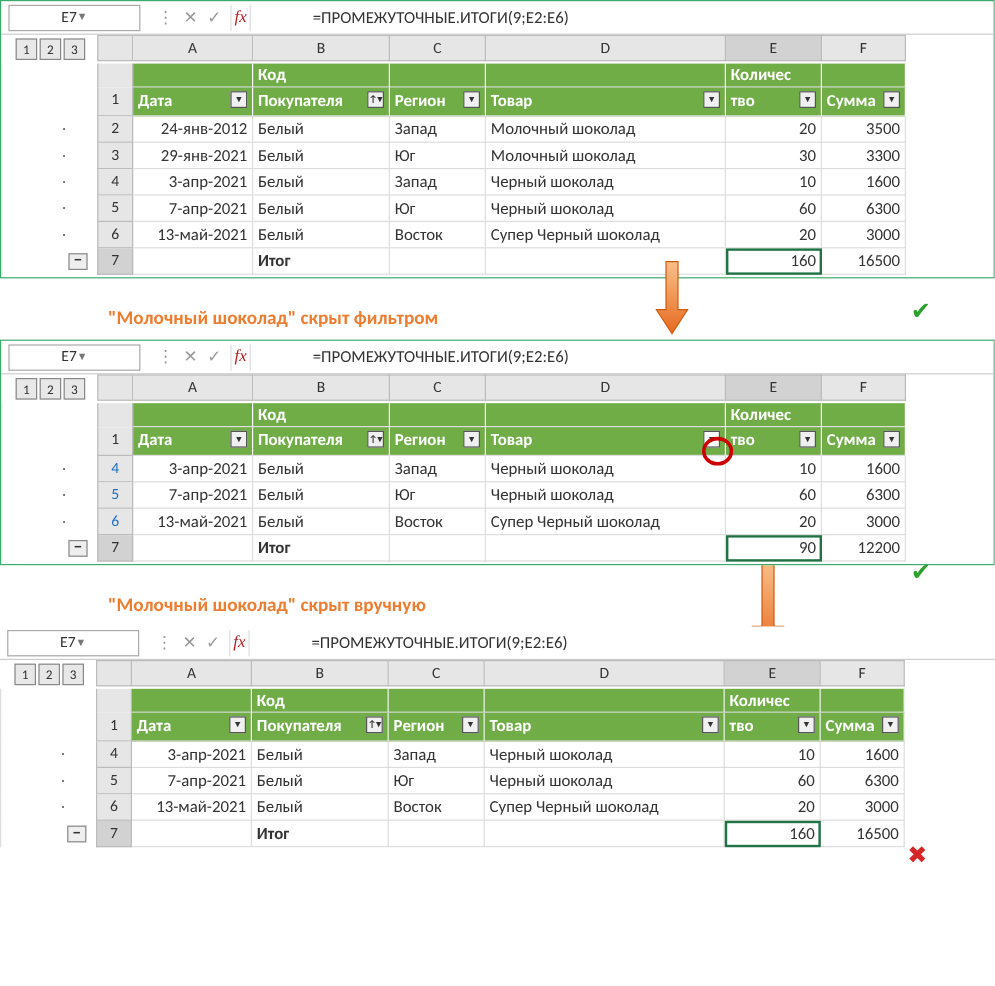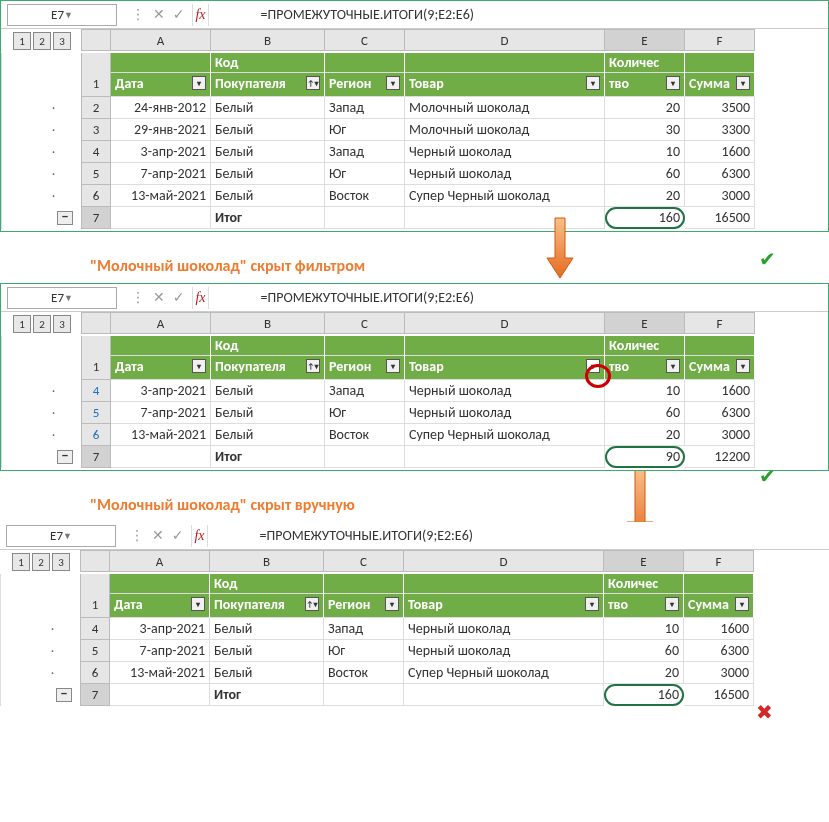--- a/index.html
+++ b/index.html
@@ -27,21 +27,21 @@
   .row { display: flex; }
   .row .outline-col { border-left: 1px solid #ddd; position: relative; }
   .outline-col .dot { color: #666; font-size: 12px; margin-right: 20px; }
   .outline-col .minus { width: 16px; height: 14px; border: 1px solid #888; background: #eee; text-align: center; line-height: 10px; font-size: 14px; margin-right: 2px; font-weight: bold;}
   .hdr-row .cell { background: #70ad47; color: #fff; font-weight: bold; border-right: 1px solid #fff; }
   .hdr-row .rh { height: auto; }
   .filter-btn { display: inline-flex; width: 14px; height: 14px; border: 1px solid #555; background: #f0f0f0; align-items: center; justify-content: center; font-size: 8px; color: #333; float: right; margin-top: 3px; margin-left: 2px;}
   .filter-btn.active { background: #fff; }
   .num { text-align: right; }
   .date { text-align: right; }
-  .sel-cell { outline: 2px solid #217346; outline-offset: -2px; border-radius: 11px; }
+  .sel-cell { outline: 2px solid #217346; outline-offset: -2px; }
   .note { color: #ed7d31; font-weight: bold; font-size: 16px; padding: 10px 0 8px 90px; position: relative; }
   .check { color: #2ca02c; font-size: 20px; position: absolute; }
   .cross { color: #d62728; font-size: 20px; position: absolute; }
   .cA { width: 100px; } .cB { width: 114px; } .cC { width: 80px; } .cD { width: 200px; } .cE { width: 80px; } .cF { width: 70px; }
   .rh.blue { color: #1f6fc2; }
   .circle { position: absolute; width: 26px; height: 24px; border: 3px solid #c00; border-radius: 50%; pointer-events: none; }
   .hdr-top .cell { height: 20px; line-height: 20px; }
   .hdr-bot .cell { height: 24px; line-height: 22px; }
   svg.arrow { width: 30px; height: 64px; }
 </style>

